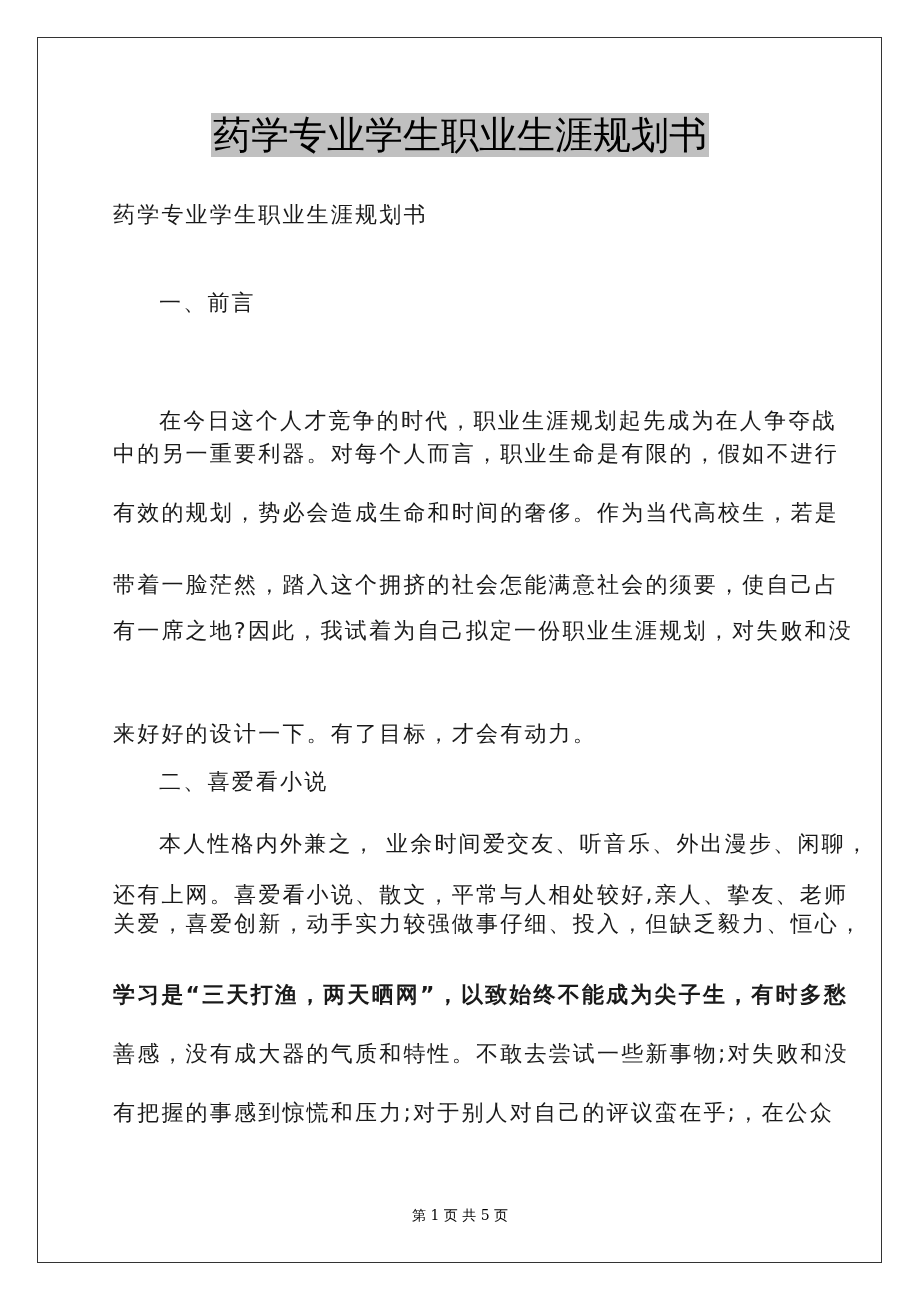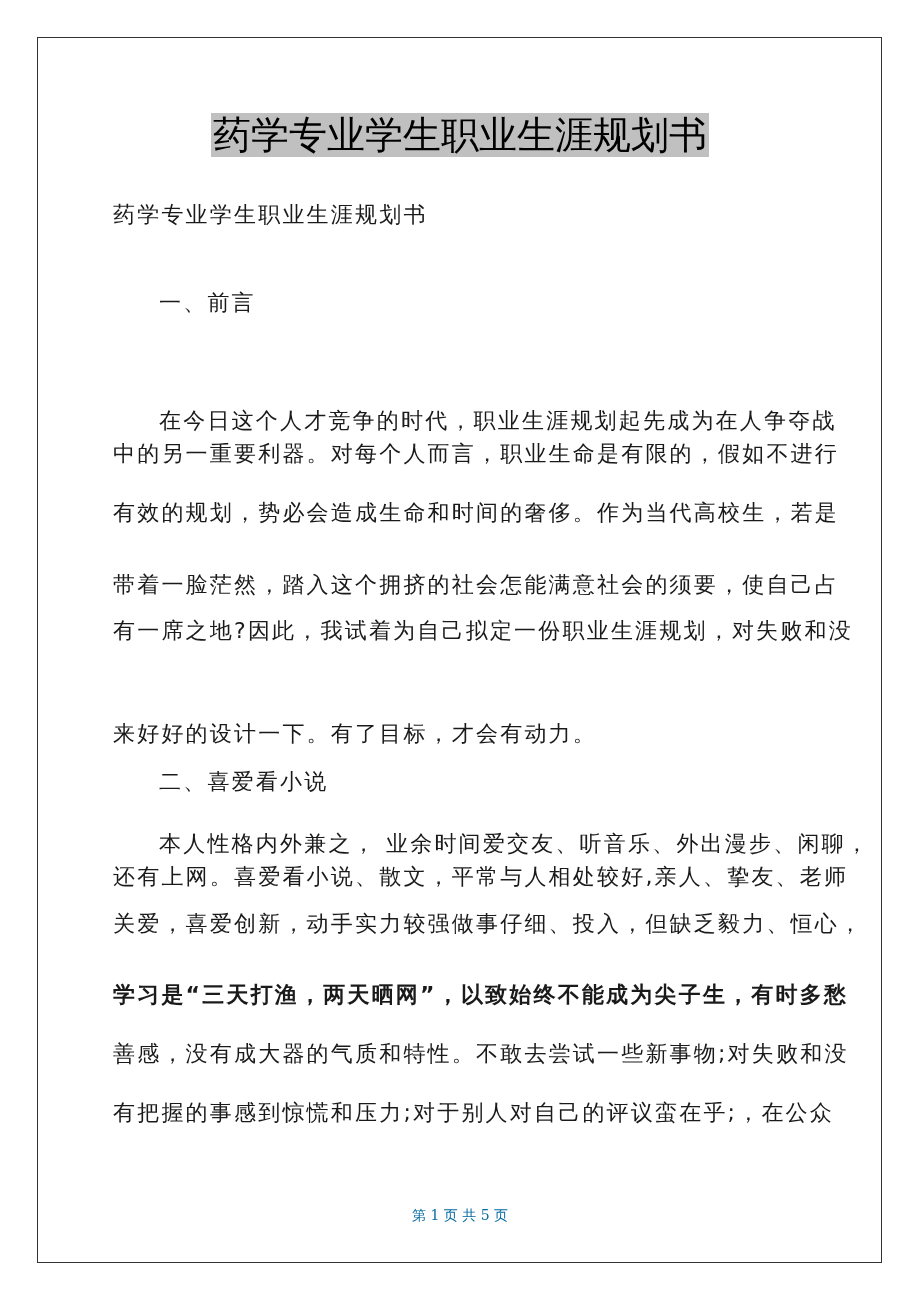--- a/index.html
+++ b/index.html
@@ -56,21 +56,21 @@
       margin-top: 26px;
     }
     .footer {
       position: absolute;
       left: 0;
       width: 920px;
       top: 1206px;
       text-align: center;
       font-size: 14px;
       line-height: 18px;
-      color: #0369a1;
+      color: #000000;
       font-family: "DejaVu Serif", "Liberation Serif", serif;
     }
   </style>
 </head>
 <body>
 
 <div class="page-frame"></div>
 
 <div class="doc-title-wrap">
   <span class="doc-title">药学专业学生职业生涯规划书</span>
@@ -83,19 +83,19 @@
 <div class="line indent" style="top:380px;">在今日这个人才竞争的时代，职业生涯规划起先成为在人争夺战</div>
 <div class="line" style="top:439px;">中的另一重要利器。对每个人而言，职业生命是有限的，假如不进行</div>
 <div class="line" style="top:498px;font-family:Liberation Serif, serif;">有效的规划，势必会造成生命和时间的奢侈。作为当代高校生，若是</div>
 <div class="line" style="top:570px;">带着一脸茫然，踏入这个拥挤的社会怎能满意社会的须要，使自己占</div>
 <div class="line" style="top:616px;">有一席之地?因此，我试着为自己拟定一份职业生涯规划，对失败和没</div>
 <div class="line" style="top:675px;margin-top:44px;">来好好的设计一下。有了目标，才会有动力。</div>
 
 <div class="line indent" style="top:741px;">二、喜爱看小说</div>
 
 <div class="line indent" style="top:803px;">本人性格内外兼之，  业余时间爱交友、听音乐、外出漫步、闲聊，</div>
-<div class="line" style="top:862px;">还有上网。喜爱看小说、散文，平常与人相处较好,亲人、挚友、老师</div>
+<div class="line" style="top:880px;">还有上网。喜爱看小说、散文，平常与人相处较好,亲人、挚友、老师</div>
 <div class="line" style="top:909px;">关爱，喜爱创新，动手实力较强做事仔细、投入，但缺乏毅力、恒心，</div>
 <div class="line" style="top:980px;font-weight:bold;">学习是“三天打渔，两天晒网”，以致始终不能成为尖子生，有时多愁</div>
 <div class="line" style="top:1039px;">善感，没有成大器的气质和特性。不敢去尝试一些新事物;对失败和没</div>
 <div class="line" style="top:1098px;">有把握的事感到惊慌和压力;对于别人对自己的评议蛮在乎;，在公众</div>
 
 <div class="footer">第 1 页   共 5 页</div>
 
 </body></html>

